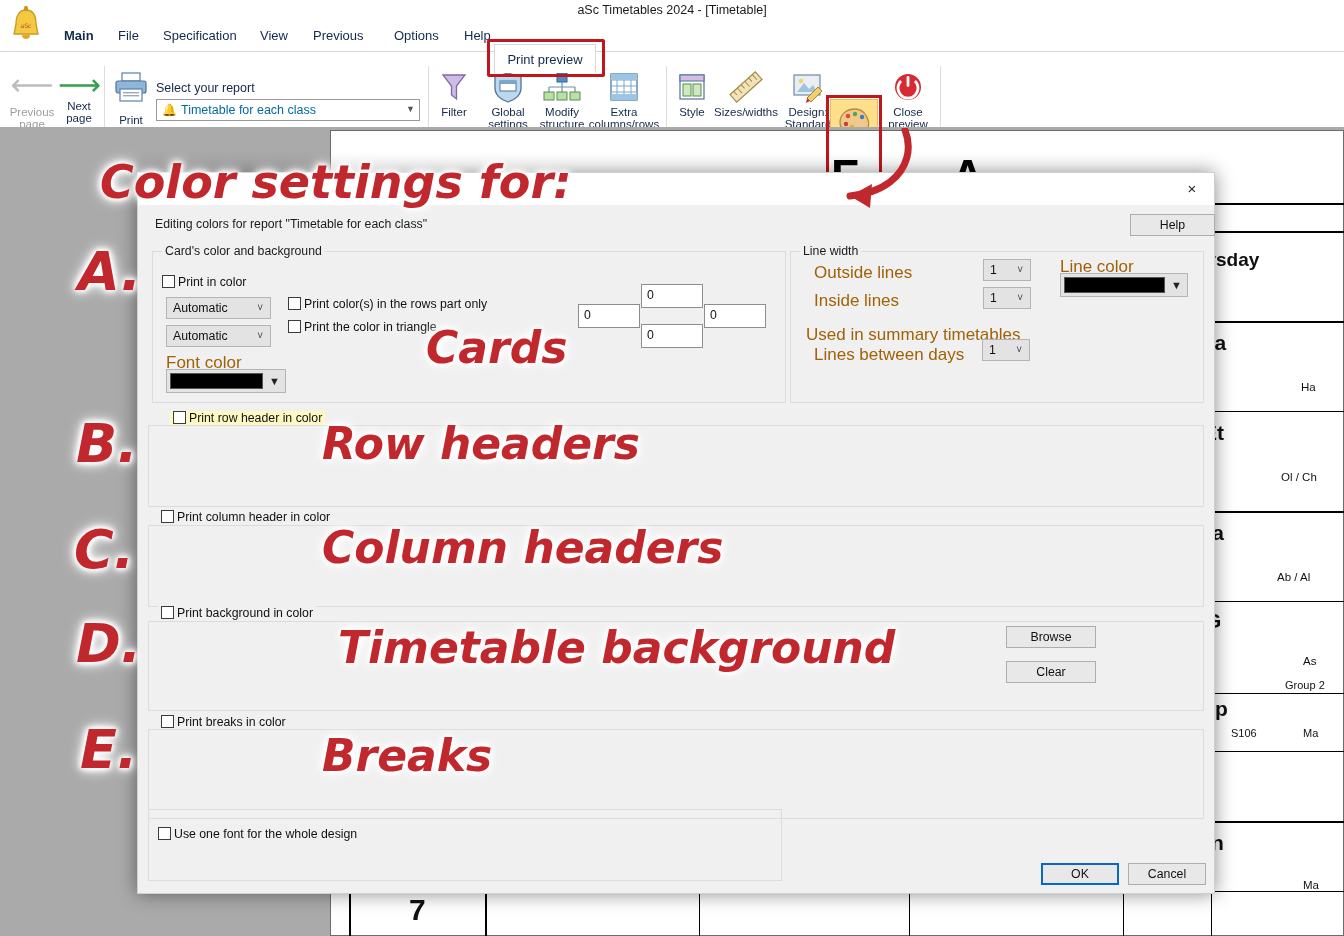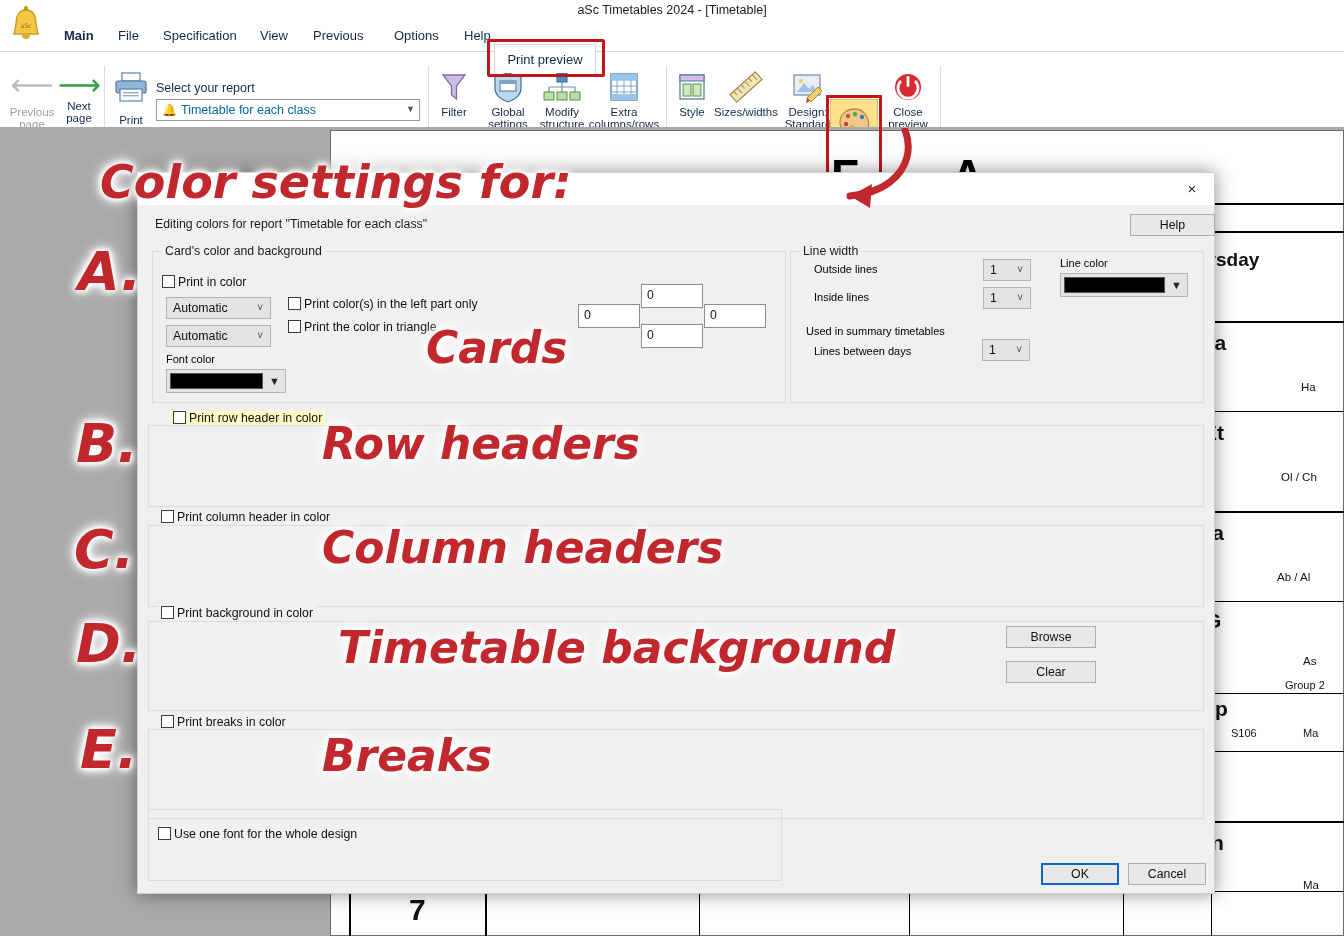--- a/index.html
+++ b/index.html
@@ -146,21 +146,21 @@
   .colorbox{
     position:absolute;height:24px;background:#e3e3e3;border:1px solid #b4b4b4;
     box-sizing:border-box;
   }
   .colorbox .swatch{position:absolute;left:3px;top:3px;bottom:3px;right:22px;background:#000;border:1px solid #555;box-sizing:border-box;}
   .colorbox .chev{position:absolute;right:5px;top:5px;font-size:11px;color:#222;}
   .numinput{
     position:absolute;width:62px;height:24px;background:#ffffff;border:1px solid #8d8d8d;
     box-sizing:border-box;font-size:12.3px;color:#111;padding:3px 0 0 5px;
   }
-  .lbl{position:absolute;font-size:11px;color:#000000;}
+  .lbl{position:absolute;font-size:17px;color:#a16207;}
   .dlg-btn{
     position:absolute;height:22px;background:#e8e8e8;border:1px solid #adadad;
     box-sizing:border-box;font-size:12.3px;color:#111;text-align:center;line-height:21px;
   }
   #btn-ok{
     position:absolute;left:903px;top:690px;width:78px;height:22px;
     background:#e8e8e8;border:2px solid #0a68c4;box-sizing:border-box;
     font-size:12.3px;color:#111;text-align:center;line-height:19px;
   }
   #btn-cancel{
@@ -441,21 +441,21 @@
     <span class="txt">Automatic</span>
     <span class="chev">˅</span>
   </div>
   <div class="lbl" style="left:28px;top:180px;">Font color</div>
   <div class="colorbox" style="left:28px;top:196px;width:120px;">
     <span class="swatch"></span>
     <span class="chev">▼</span>
   </div>
 
   <div class="cb" style="left:150px;top:124px;">
-    <span class="box"></span><span>Print color(s) in the left part only</span>
+    <span class="box"></span><span>Print color(s) in the rows part only</span>
   </div>
   <div class="cb" style="left:150px;top:147px;">
     <span class="box"></span><span>Print the color in triangle</span>
   </div>
 
   <div class="numinput" style="left:440px;top:131px;">0</div>
   <div class="numinput" style="left:503px;top:111px;">0</div>
   <div class="numinput" style="left:503px;top:151px;">0</div>
   <div class="numinput" style="left:566px;top:131px;">0</div>
 

